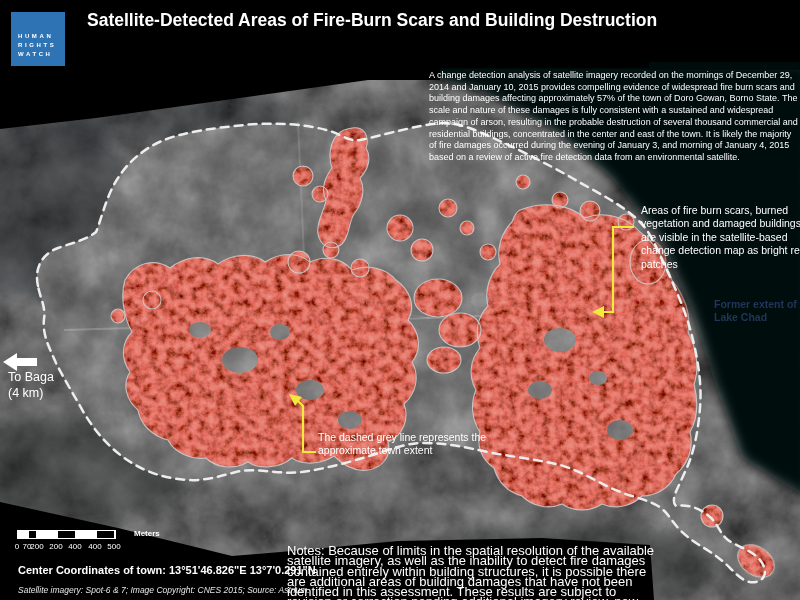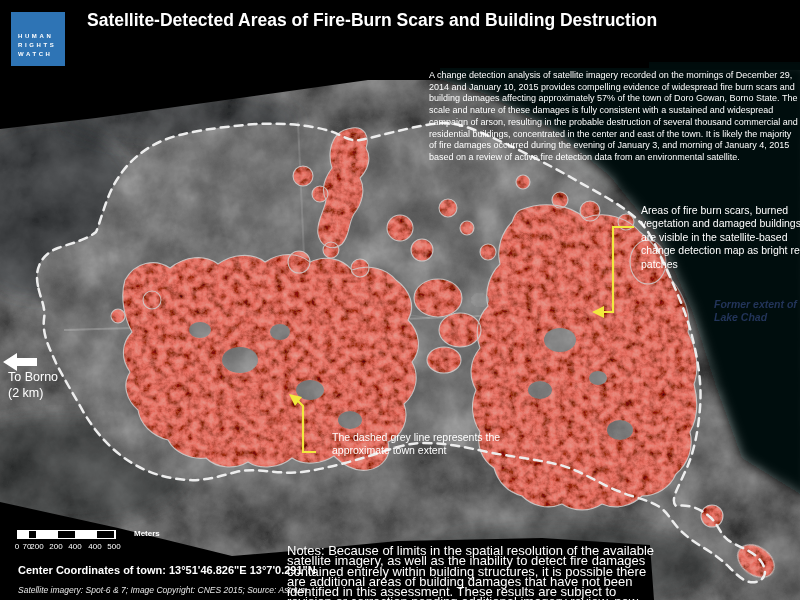--- a/index.html
+++ b/index.html
@@ -13,23 +13,23 @@
         padding:0 0 7px 7px;}
   #logo span{color:#fff;font-size:6px;font-weight:bold;letter-spacing:2.6px;line-height:9px;}
   #title{position:absolute;left:87px;top:9px;color:#fff;font-size:17.5px;font-weight:bold;
          line-height:23.5px;white-space:nowrap;}
   
   #map-svg{position:absolute;left:0;top:0;width:800px;height:600px;z-index:1;}
   
   .ov{position:absolute;z-index:3;color:#fff;}
   #intro{left:429px;top:70px;width:370px;font-size:9px;line-height:11.7px;}
   #fire-note{left:641px;top:204px;width:176px;font-size:10.5px;line-height:13.4px;}
-  #lake-label{left:714px;top:298px;font-size:10.5px;line-height:13px;color:#223459;font-weight:bold;font-style:italic;}
+  #lake-label{left:714px;top:298px;font-size:10.5px;line-height:13px;color:#223459;font-weight:bold;}
   #baga{left:8px;top:370px;font-size:12.5px;line-height:15.5px;}
-  #extent-note{left:318px;top:431px;width:172px;font-size:10.5px;line-height:13.4px;margin-left:14px;}
+  #extent-note{left:318px;top:431px;width:172px;font-size:10.5px;line-height:13.4px;}
   #coords{left:18px;top:564px;font-size:11px;font-weight:bold;}
   #credit{left:18px;top:585px;font-size:8.5px;font-style:italic;color:#e6e6e6;}
   #notes{left:287px;top:546px;width:368px;font-size:13px;line-height:10.3px;}
   
   #scalebar{left:17px;top:530px;width:97px;height:7px;border:1px solid #fff;display:flex;z-index:3;}
   #scalebar div{height:7px;}
   #scalebar .f{background:#fff;}
   #scalebar .e{background:transparent;border-right:1px solid #fff;border-left:1px solid #fff;box-sizing:border-box;}
   #meters{left:122px;top:529px;font-size:8px;font-weight:bold;z-index:3;padding-left:12px;}
   .tick{position:absolute;top:542px;font-size:8px;color:#fff;transform:translateX(-50%);z-index:3;}
@@ -201,22 +201,22 @@
 <div class="ov" id="intro">A change detection analysis of satellite imagery recorded on the mornings of December 29, 2014 and January 10, 2015 provides compelling evidence of widespread fire burn scars and building damages affecting approximately 57% of the town of Doro Gowan, Borno State. The scale and nature of these damages is fully consistent with a sustained and widespread campaign of arson, resulting in the probable destruction of several thousand commercial and residential buildings, concentrated in the center and east of the town. It is likely the majority of fire damages occurred during the evening of January 3, and morning of January 4, 2015 based on a review of active fire detection data from an environmental satellite.</div>
 
 <div class="ov" id="fire-note">Areas of fire burn scars, burned vegetation and damaged buildings are visible in the satellite-based change detection map as bright red patches</div>
 
 <div class="ov" id="lake-label">
   <div>Former extent of</div>
   <div>Lake Chad</div>
 </div>
 
 <div class="ov" id="baga">
-  <div>To Borno</div>
-  <div>(2 km)</div>
+  <div>To Baga</div>
+  <div>(4 km)</div>
 </div>
 
 <div class="ov" id="extent-note">The dashed grey line represents the approximate town extent</div>
 
 <div class="abs" id="scalebar">
   <div class="f" style="width:9.7px"></div>
     <div class="e" style="width:9.7px"></div>
   <div class="f" style="width:19.4px"></div>
     <div class="e" style="width:19.4px"></div>
   <div class="f" style="width:19.4px"></div>

